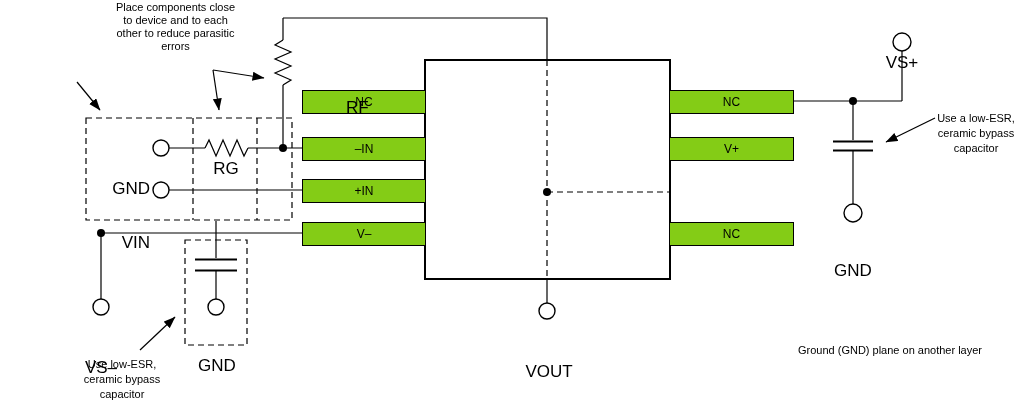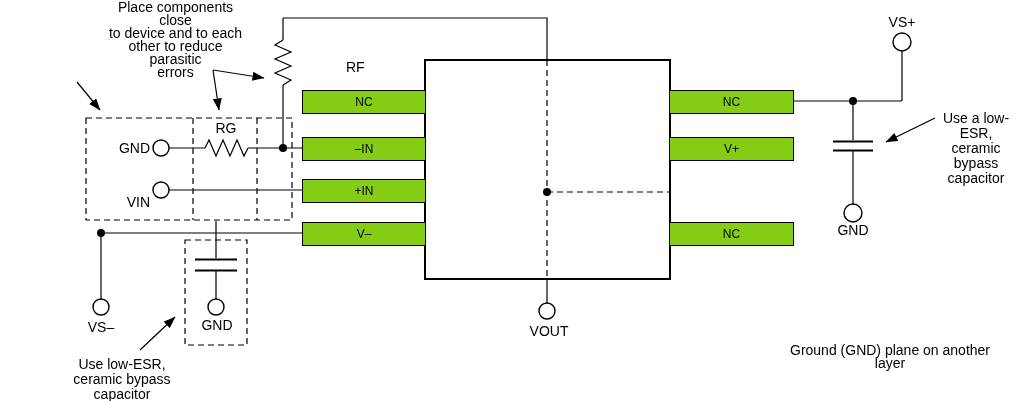--- a/index.html
+++ b/index.html
@@ -2,22 +2,22 @@
 <html><head>
 <meta charset="utf-8">
 <style>
   html,body{margin:0;padding:0;background:#fff;}
   #canvas{
     position:relative;width:1021px;height:401px;background:#fff;
     font-family:"Liberation Sans","DejaVu Sans",sans-serif;color:#000;
     overflow:hidden;
   }
   #linework{position:absolute;left:0;top:0;}
-  .lbl{position:absolute;font-size:14px;line-height:13px;white-space:nowrap;}
-  .ann{position:absolute;font-size:14px;line-height:13px;text-align:center;white-space:pre-line;}
+  .lbl{position:absolute;font-size:17px;line-height:13px;white-space:nowrap;margin-top:40px;}
+  .ann{position:absolute;font-size:11px;line-height:13px;text-align:center;white-space:pre-line;}
   .pad{
     position:absolute;width:124px;height:24px;border:1px solid #000;background:#84cc16;
     box-sizing:border-box;display:flex;align-items:center;justify-content:center;
     font-size:12px;
   }
   .pad.r{width:125px;}
   .ctr{text-align:center;}
   .rt{text-align:right;}
 </style>
 </head>

